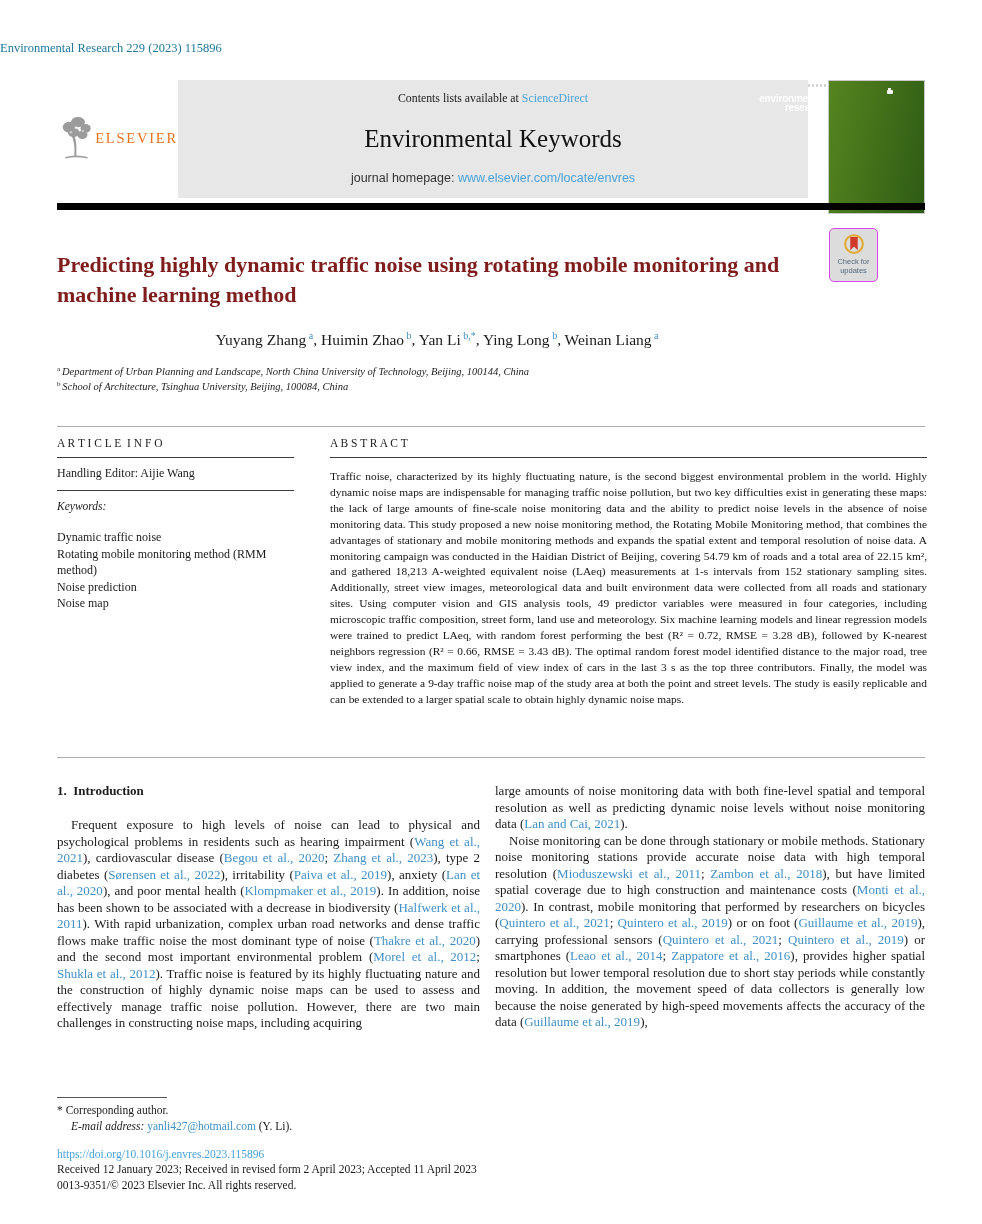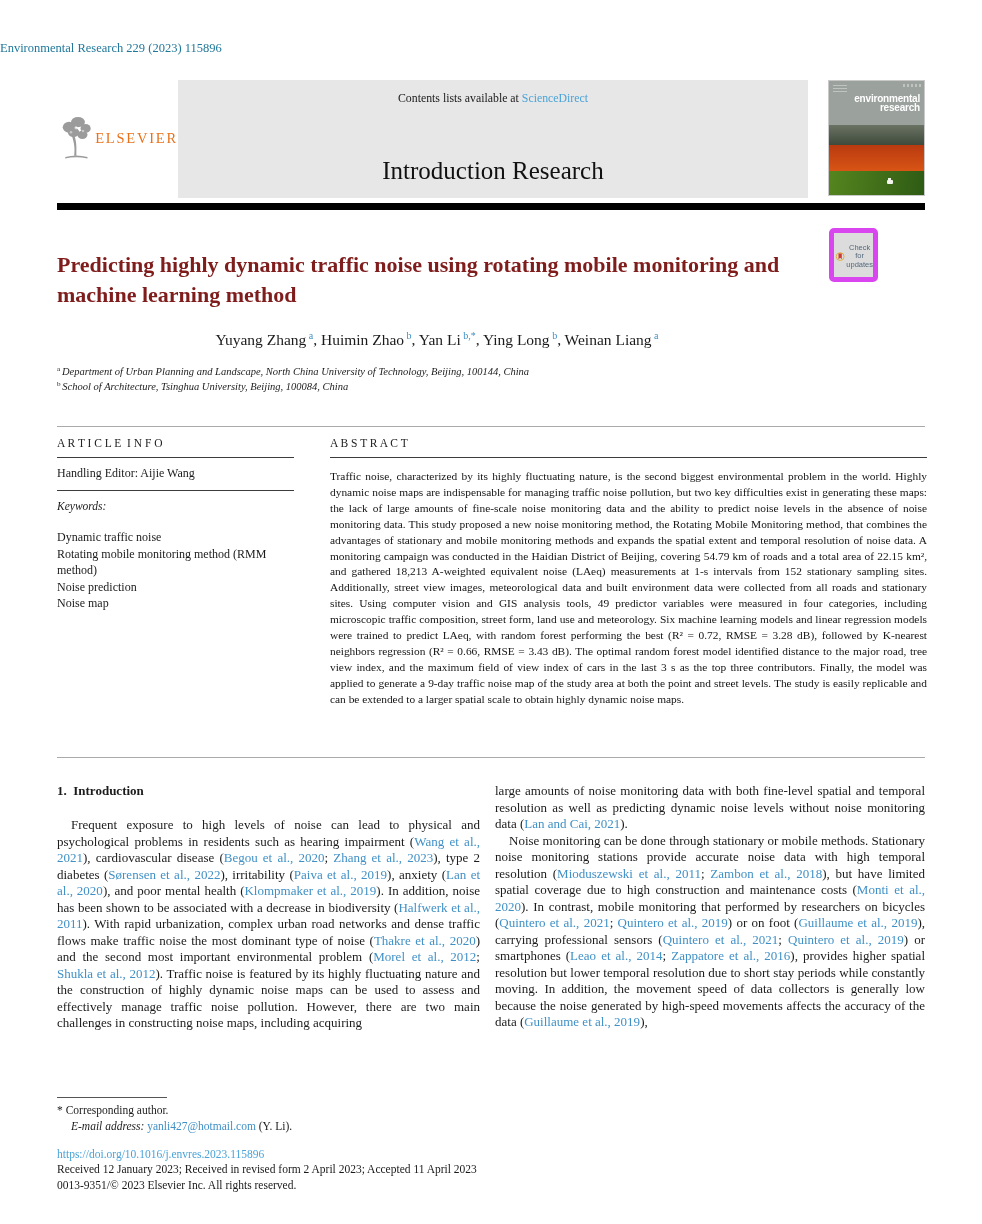--- a/index.html
+++ b/index.html
@@ -26,41 +26,41 @@
   .elsevier-word { color:#e8721c; font-size:14.5px; letter-spacing:1.8px; margin-top:2px; }
   .banner {
     width:630px; height:118px; background:#e7e7e7; text-align:center;
     display:flex; flex-direction:column; justify-content:space-between; padding:11px 12px 13px;
   }
   .contents-line { font-size:11.8px; }
   .banner .lnk { color:#4aa3d8; }
   .journal-title { font-size:25px; color:#111; }
   .homepage-line { font-family:"Liberation Sans","DejaVu Sans",sans-serif; font-size:12.5px; color:#333; }
   .cover-gap { width:20px; }
-  .cover { width:97px; height:116px; border:1px solid #c9c9c9; display:flex; flex-direction:column; position:relative; }
+  .cover { width:97px; height:134px; border:1px solid #c9c9c9; display:flex; flex-direction:row; position:relative; }
   .cover-top { height:44px; background:#9ba19d; position:relative; }
   .cover-title { position:absolute; right:4px; top:13px; text-align:right; color:#fff;
     font-family:"Liberation Sans",sans-serif; font-weight:bold; font-size:10px; line-height:9px; letter-spacing:-0.2px; }
   .cover-fineprint-l { position:absolute; left:4px; top:4px; width:14px; height:8px;
     background:repeating-linear-gradient(#c9cdca 0 1px, transparent 1px 3px); opacity:.8; }
   .cover-fineprint-r { position:absolute; right:3px; top:3px; width:18px; height:3px;
     background:repeating-linear-gradient(90deg,#c9cdca 0 2px, transparent 2px 4px); opacity:.8; }
   .cover-skyline { height:20px; background:linear-gradient(#6a7263,#3f4a3c); }
   .cover-red { height:26px; background:linear-gradient(#b93a10,#d85515); }
   .cover-green { flex:1; background:linear-gradient(100deg,#55851f,#2e5b14); position:relative; }
   .tractor { position:absolute; left:58px; top:9px; width:6px; height:4px; background:#f4f4ee; border-radius:1px; }
   .tractor::after { content:""; position:absolute; left:1px; top:-2px; width:3px; height:2px; background:#f4f4ee; }
 
   .black-bar { position:absolute; top:203px; left:57px; width:868px; height:7px; background:#000; }
 
   
   .check-badge {
     position:absolute; top:228px; left:829px; width:49px; height:54px;
-    background:#dcdcdc; border:5px solid #d946ef; border-radius:5px;
-    display:flex; flex-direction:row; align-items:center; padding-top:3px; cursor:pointer;
+    background:#dcdcdc; border:1px solid #d946ef; border-radius:5px;
+    display:flex; flex-direction:column; align-items:center; padding-top:3px; cursor:pointer;
   }
   .check-badge svg { width:28px; height:26px; }
   .badge-text { font-family:"Liberation Sans",sans-serif; font-size:7.5px; line-height:8.5px; color:#54697c; text-align:center; }
 
   
   .art-title { position:absolute; top:250px; left:57px; width:758px; font-size:22px; line-height:30px; color:#7f1d1d; }
   .authors { position:absolute; top:331px; left:57px; width:760px; font-size:15.5px;text-align:center; }
   .authors sup { font-size:10px; }
   .affils { position:absolute; top:364px; left:57px; width:760px; font-style:italic; font-size:10.5px; line-height:15px; color:#222; }
   .affils sup { font-style:normal; }
@@ -119,21 +119,22 @@
           <circle cx="30" cy="20" r="2.6" fill="#ffffff" opacity="0.55"></circle>
           <circle cx="22" cy="27" r="2" fill="#ffffff" opacity="0.45"></circle>
           <circle cx="41" cy="25" r="2" fill="#ffffff" opacity="0.45"></circle>
         </g>
       </svg>
       <div class="elsevier-word">ELSEVIER</div>
     </div>
 
     <div class="banner">
       <div class="contents-line"><span>Contents lists available at </span><span class="lnk">ScienceDirect</span></div>
-      <div class="journal-title">Introduction Research</div>
+      <div class="journal-title">Environmental Keywords</div>
+      <div class="homepage-line"><span>journal homepage: </span><span class="lnk">www.elsevier.com/locate/envres</span></div>
     </div>
 
     <div class="cover-gap"></div>
 
     <div class="cover">
       <div class="cover-top">
         <div class="cover-fineprint-l"></div>
         <div class="cover-fineprint-r"></div>
         <div class="cover-title">
           <div>environmental</div>

